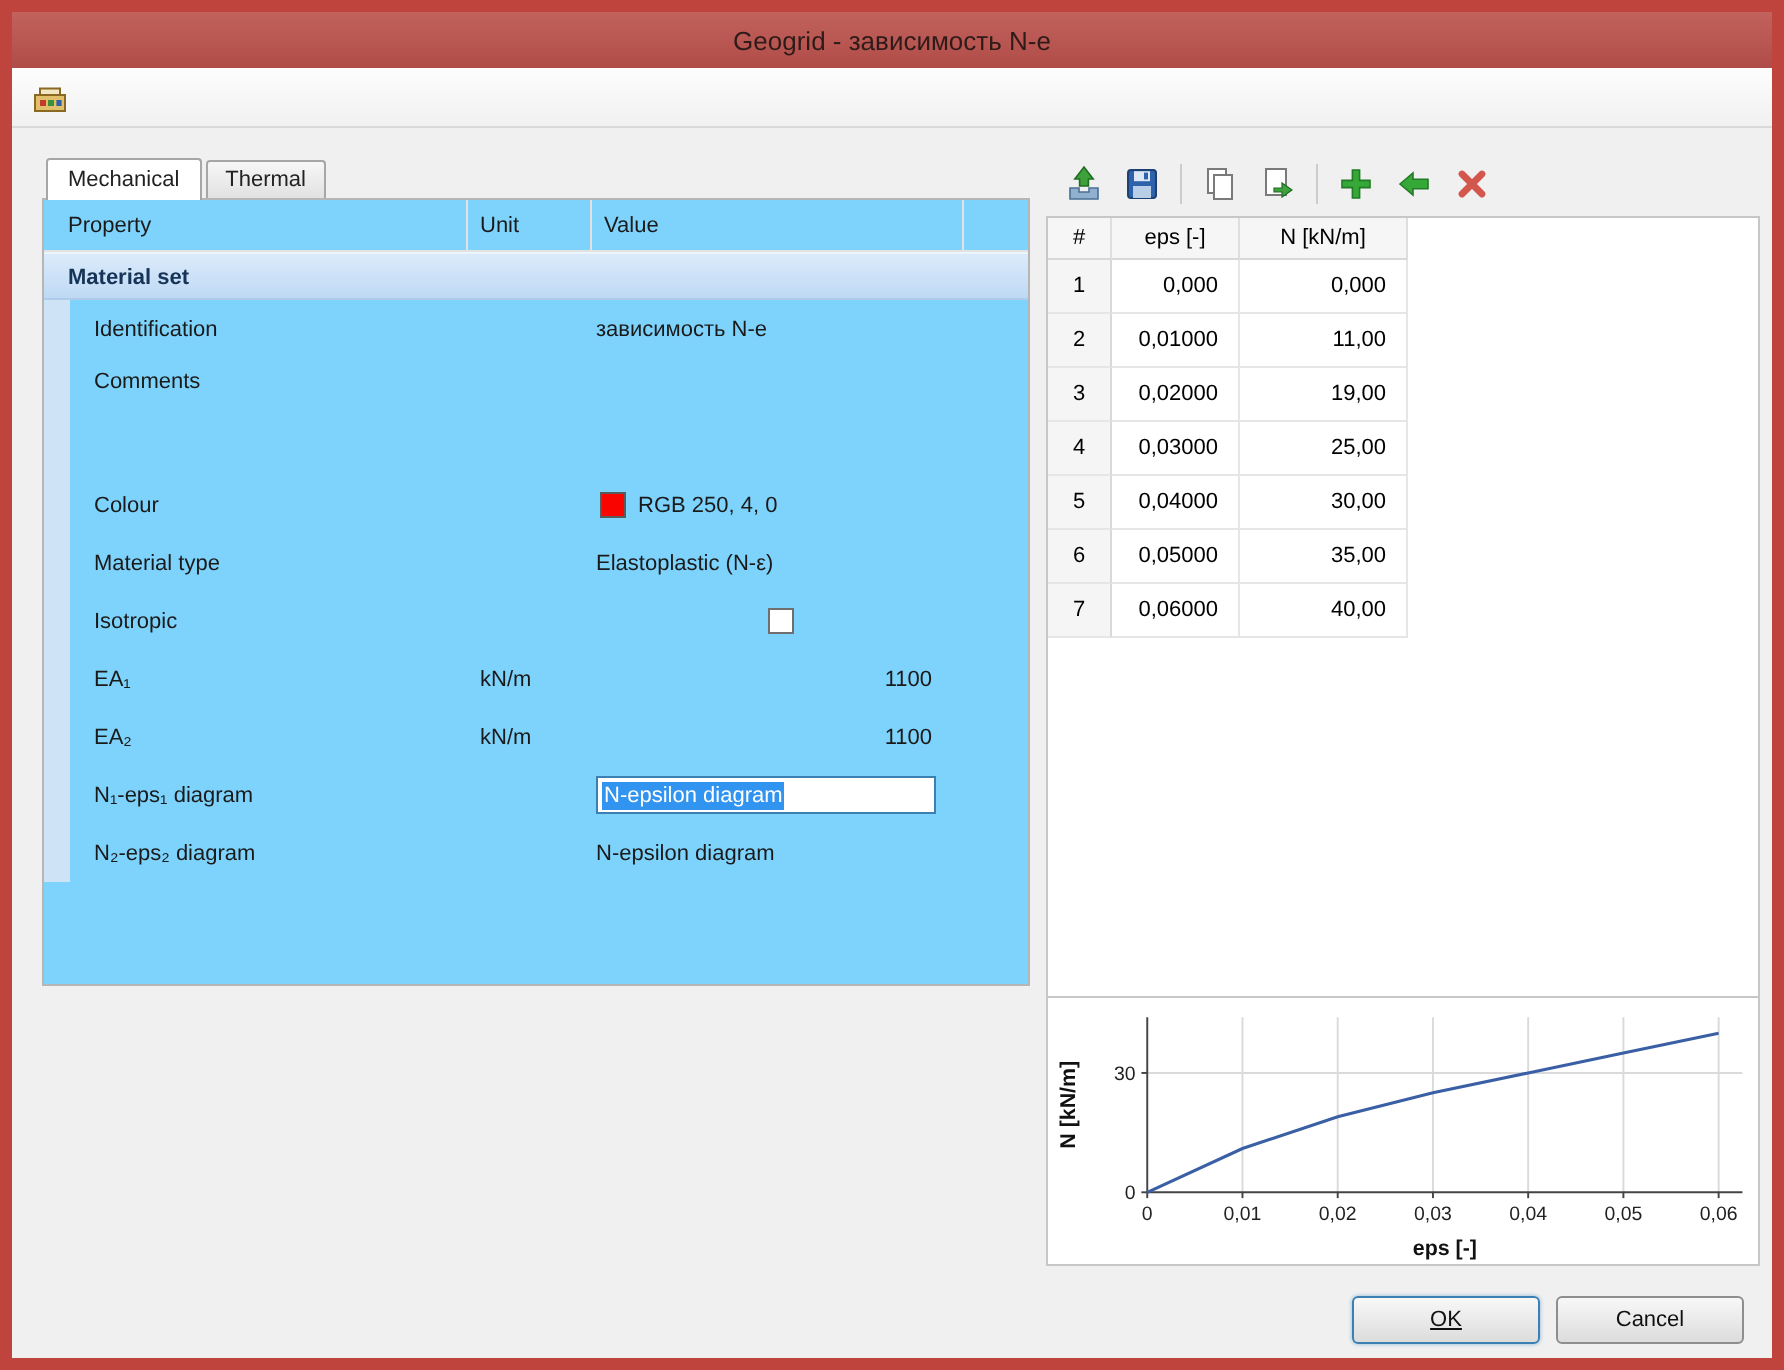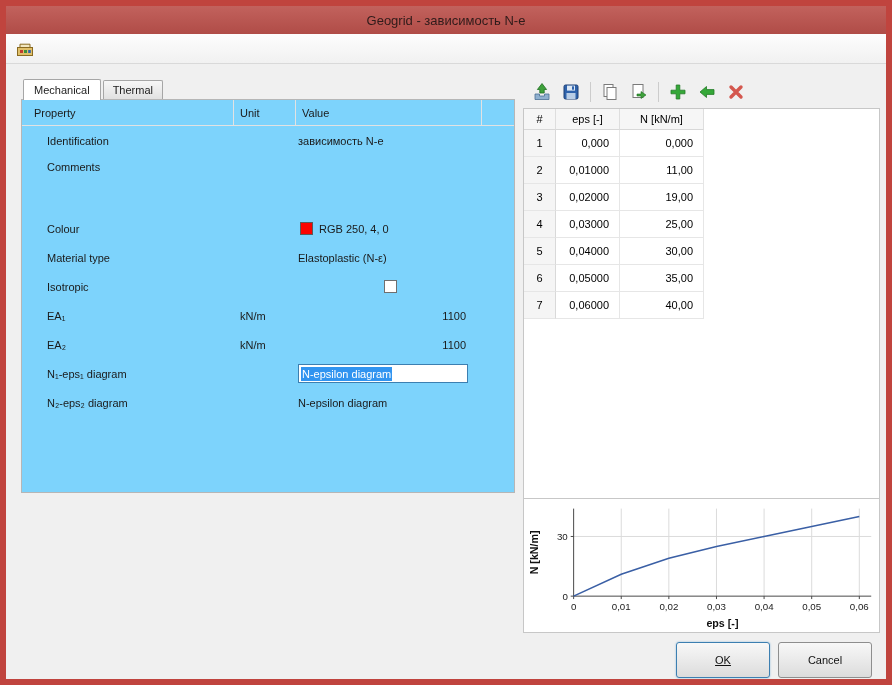--- a/index.html
+++ b/index.html
@@ -52,21 +52,21 @@
   .ph-cell { display:flex; align-items:center; padding-left:6px; border-right:1px solid #e2e2e2; }
   .ph-cell:first-child { padding-left:12px; }
   .ph-cell.filler { border-right:none; }
 
   .group-header {
     height:24px; line-height:24px; padding-left:12px;
     background:linear-gradient(#dcebfb,#bed9f4);
     border-top:1px solid #ecf4fd; border-bottom:1px solid #aecbe9;
     font-weight:bold; color:#163457;
   }
-  .group-body { display:flex;align-items:center; }
+  .group-body { display:flex; }
   .group-strip { width:13px; flex:0 0 auto; background:#cfe3f7; }
   .group-rows { flex:1; }
   .prop-row {
     display:grid; grid-template-columns:199px 62px 186px 1fr;
     height:29px; align-items:center;
   }
   .prop-row.tall { height:59px; align-items:flex-start; }
   .prop-row.tall .prop-label { padding-top:6px; }
   .prop-label { padding-left:12px; }
   .prop-unit { padding-left:6px; }
@@ -96,21 +96,21 @@
   .data-table-body { display:grid; grid-template-columns:32px 64px 84px; grid-auto-rows:27px; font-size:11px; }
   .dtc { display:flex; align-items:center; border-right:1px solid #e6e6e6; border-bottom:1px solid #e6e6e6; background:#fff; }
   .dtc.idx { justify-content:center; background:#f5f5f5; border-right:1px solid #d9d9d9; }
   .dtc.num { justify-content:flex-end; padding-right:10px; }
 
   .chart-area { height:134px; flex:0 0 auto; border-top:1px solid #c7c7c7; display:flex; align-items:center; padding-left:1px; }
 
   
   .button-bar { height:38px; flex:0 0 auto; display:flex; align-items:center; justify-content:flex-end; gap:8px; padding-right:14px; }
   .btn {
-    min-width:94px; height:36px; font-size:11px; color:#111;
+    min-width:94px; height:24px; font-size:11px; color:#111;
     background:linear-gradient(#f8f8f8,#dcdcdc);
     border:1px solid #8e8e8e; border-radius:3px;
     display:flex; align-items:center; justify-content:center;
   }
   .btn.focused { border-color:#3c7fb1; box-shadow:0 0 2px #86b6da; }
   .btn.focused .btn-label { text-decoration:underline; }
 </style>
 </head>
 <body>
 
@@ -140,20 +140,21 @@
           <div class="tab">Thermal</div>
         </div>
       <div class="prop-table">
         <div class="prop-header-row">
             <div class="ph-cell">Property</div>
             <div class="ph-cell">Unit</div>
             <div class="ph-cell">Value</div>
             <div class="ph-cell filler"></div>
           </div>
         <div>
+            <div class="group-header">Material set</div>
             <div class="group-body">
               <div class="group-strip"></div>
               <div class="group-rows">
                 <div class="prop-row">
                   <div class="prop-label">Identification</div>
                   <div class="prop-unit"></div>
                   <div class="prop-value">зависимость N-e</div>
                   <div></div>
                 </div>
                 <div class="prop-row tall">

